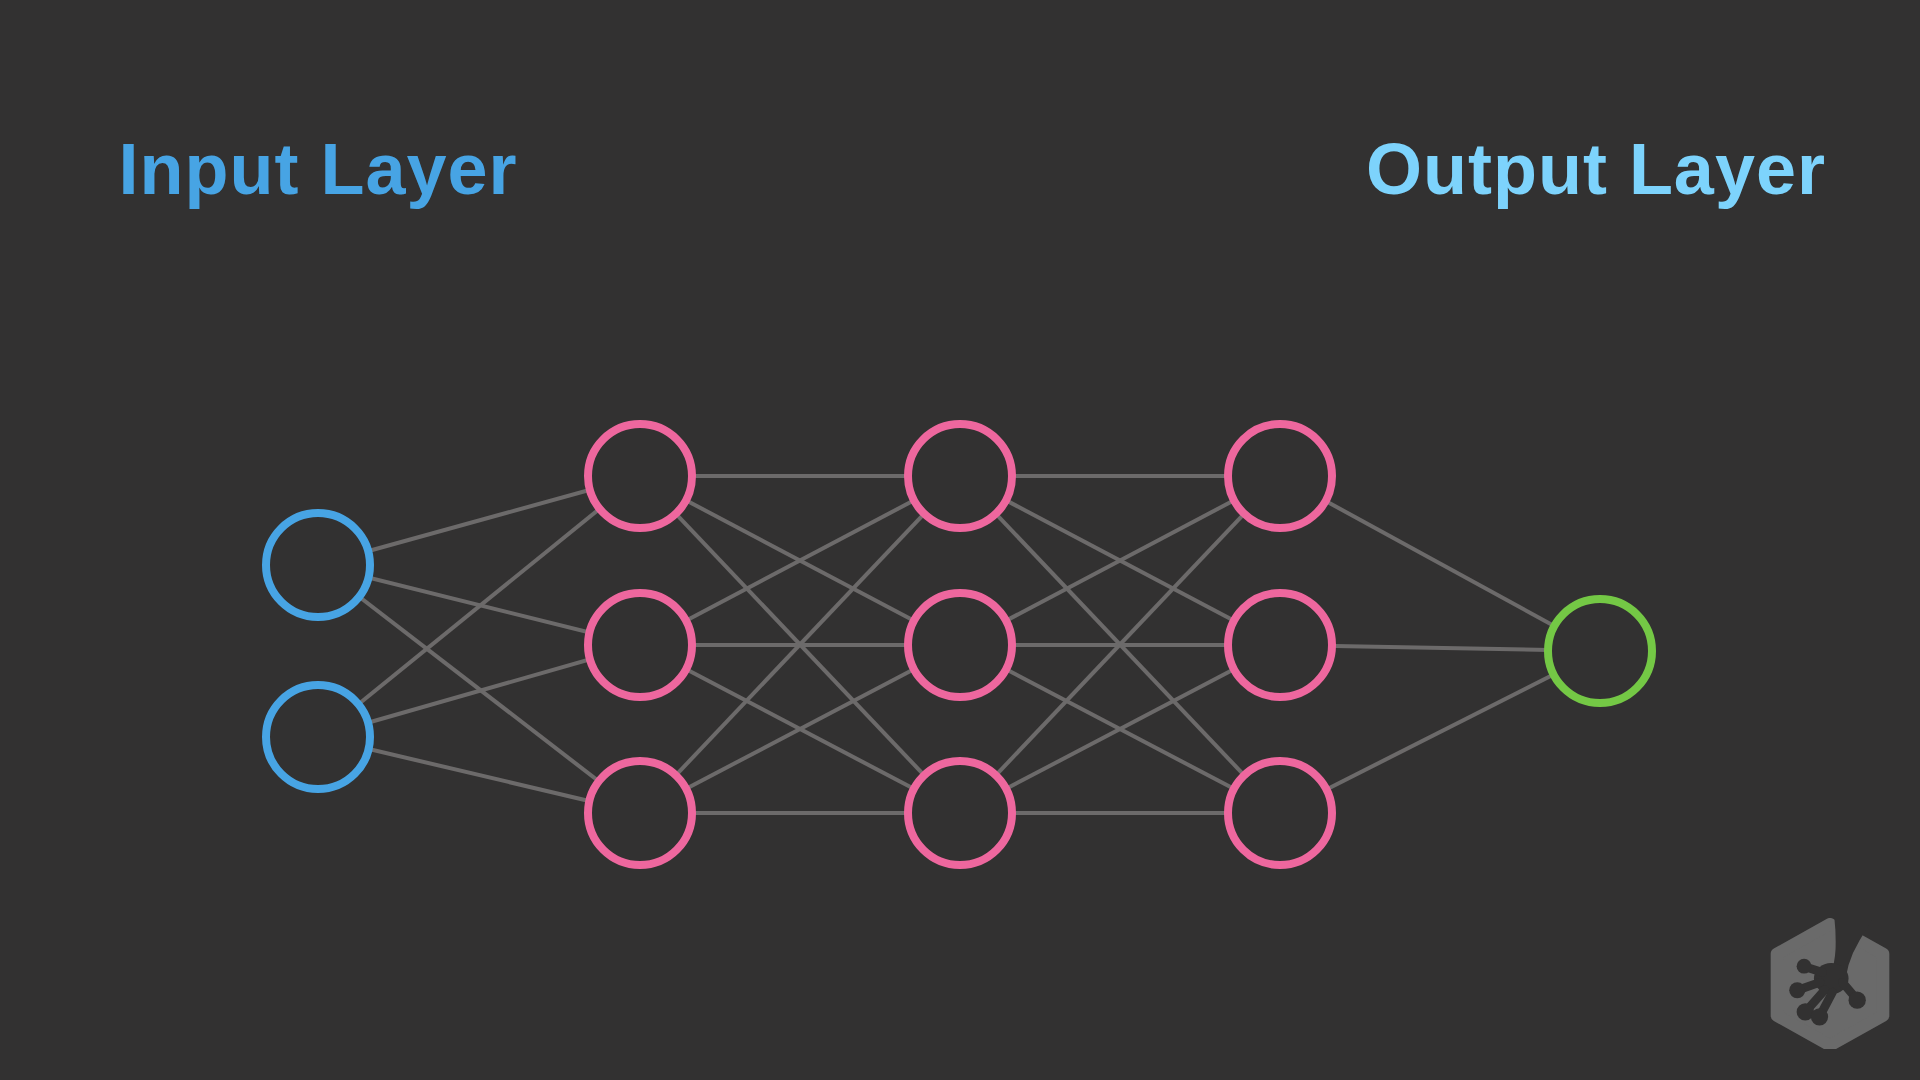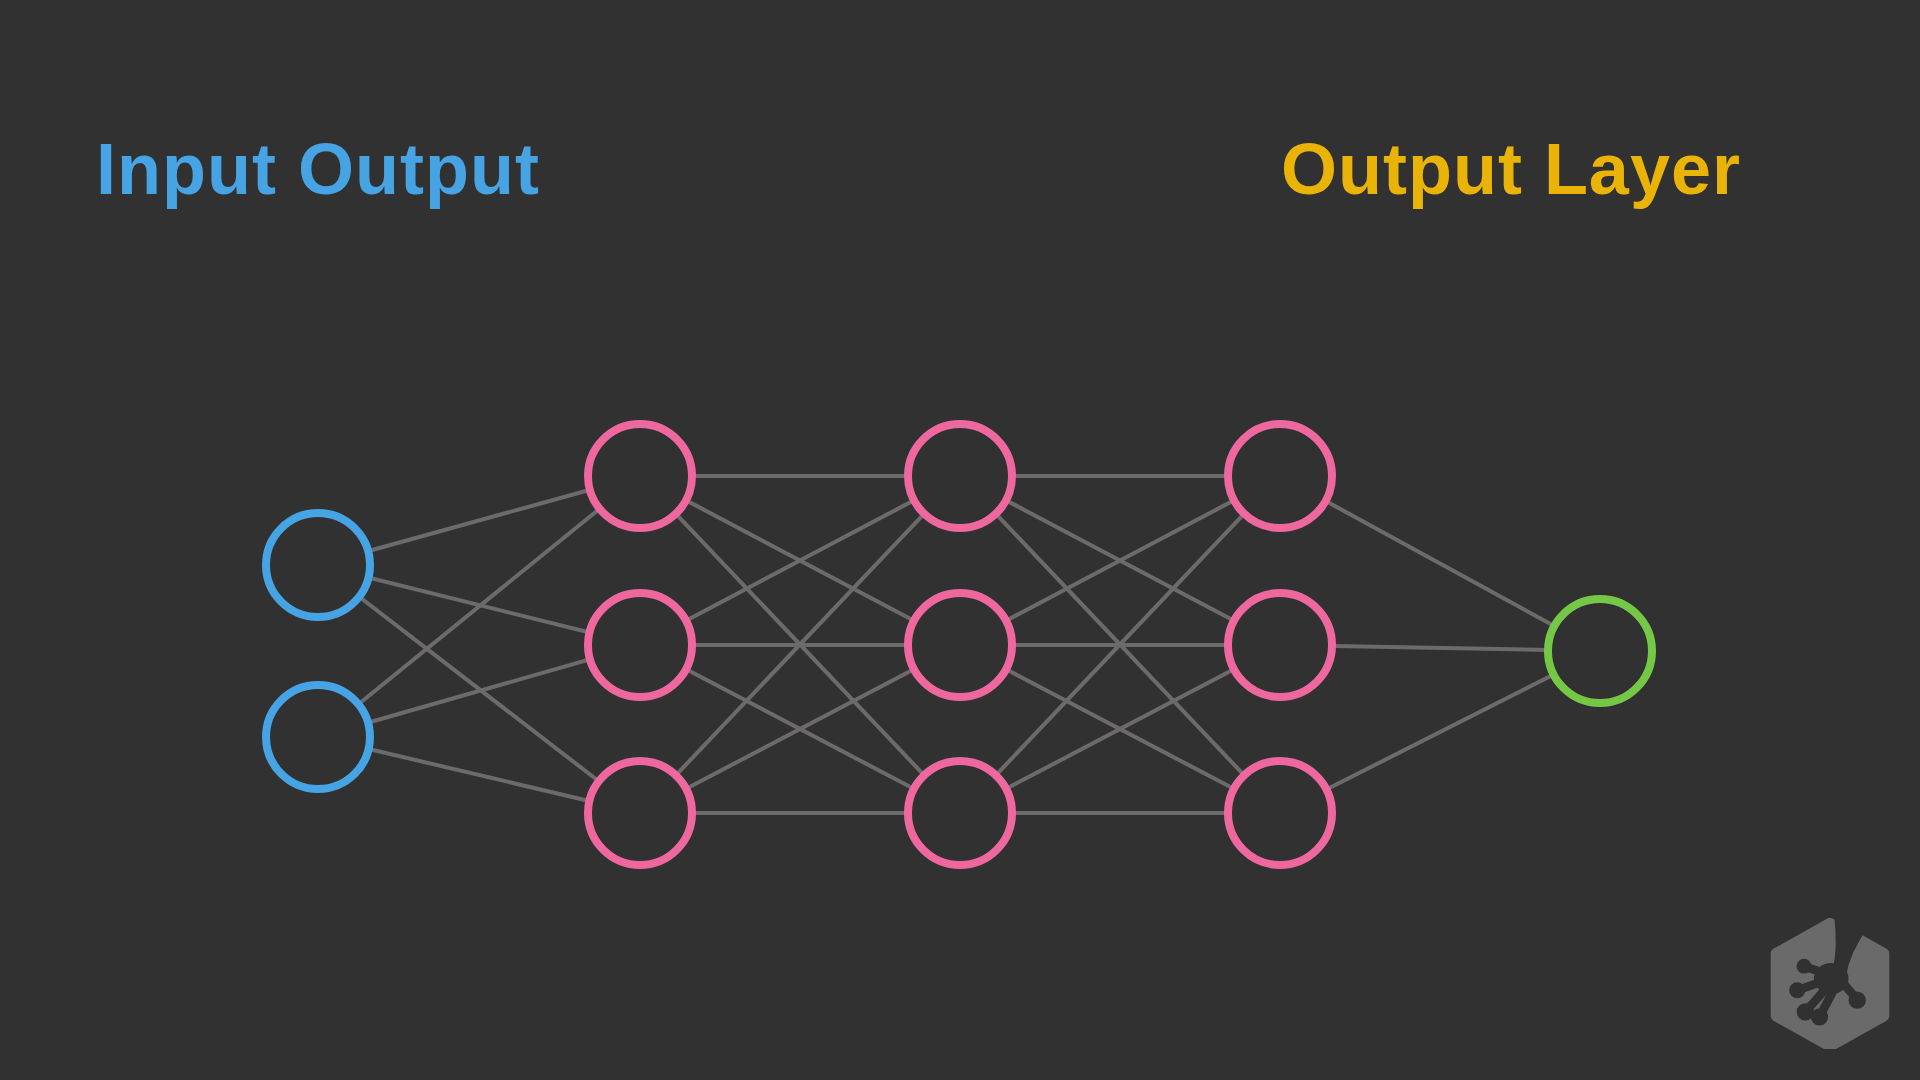--- a/index.html
+++ b/index.html
@@ -34,22 +34,22 @@
     top: 918px;
     width: 124px;
     height: 131px;
   }
 </style>
 </head>
 <body>
 
 <div class="stage" style="background: rgb(50, 49, 49); width: 1920px; height: 1080px;">
 
-  <div class="layer-label" style="left: 318px; color: rgb(71, 164, 228);">Input Output</div>
-  <div class="layer-label" style="left: 1511px; color: #eab308;">Output Layer</div>
+  <div class="layer-label" style="left: 318px; color: rgb(71, 164, 228);">Input Layer</div>
+  <div class="layer-label" style="left: 1596px; color: #7dd3fc;">Output Layer</div>
 
   <svg id="network-svg" viewBox="0 0 1920 1080" xmlns="http://www.w3.org/2000/svg">
     <g id="edges-group">
         <line x1="318" y1="565" x2="640" y2="476" stroke="#6c6a6a" stroke-width="4"></line>
         <line x1="318" y1="565" x2="640" y2="645" stroke="#6c6a6a" stroke-width="4"></line>
         <line x1="318" y1="565" x2="640" y2="813" stroke="#6c6a6a" stroke-width="4"></line>
         <line x1="318" y1="737" x2="640" y2="476" stroke="#6c6a6a" stroke-width="4"></line>
         <line x1="318" y1="737" x2="640" y2="645" stroke="#6c6a6a" stroke-width="4"></line>
         <line x1="318" y1="737" x2="640" y2="813" stroke="#6c6a6a" stroke-width="4"></line>
         <line x1="640" y1="476" x2="960" y2="476" stroke="#6c6a6a" stroke-width="4"></line>

